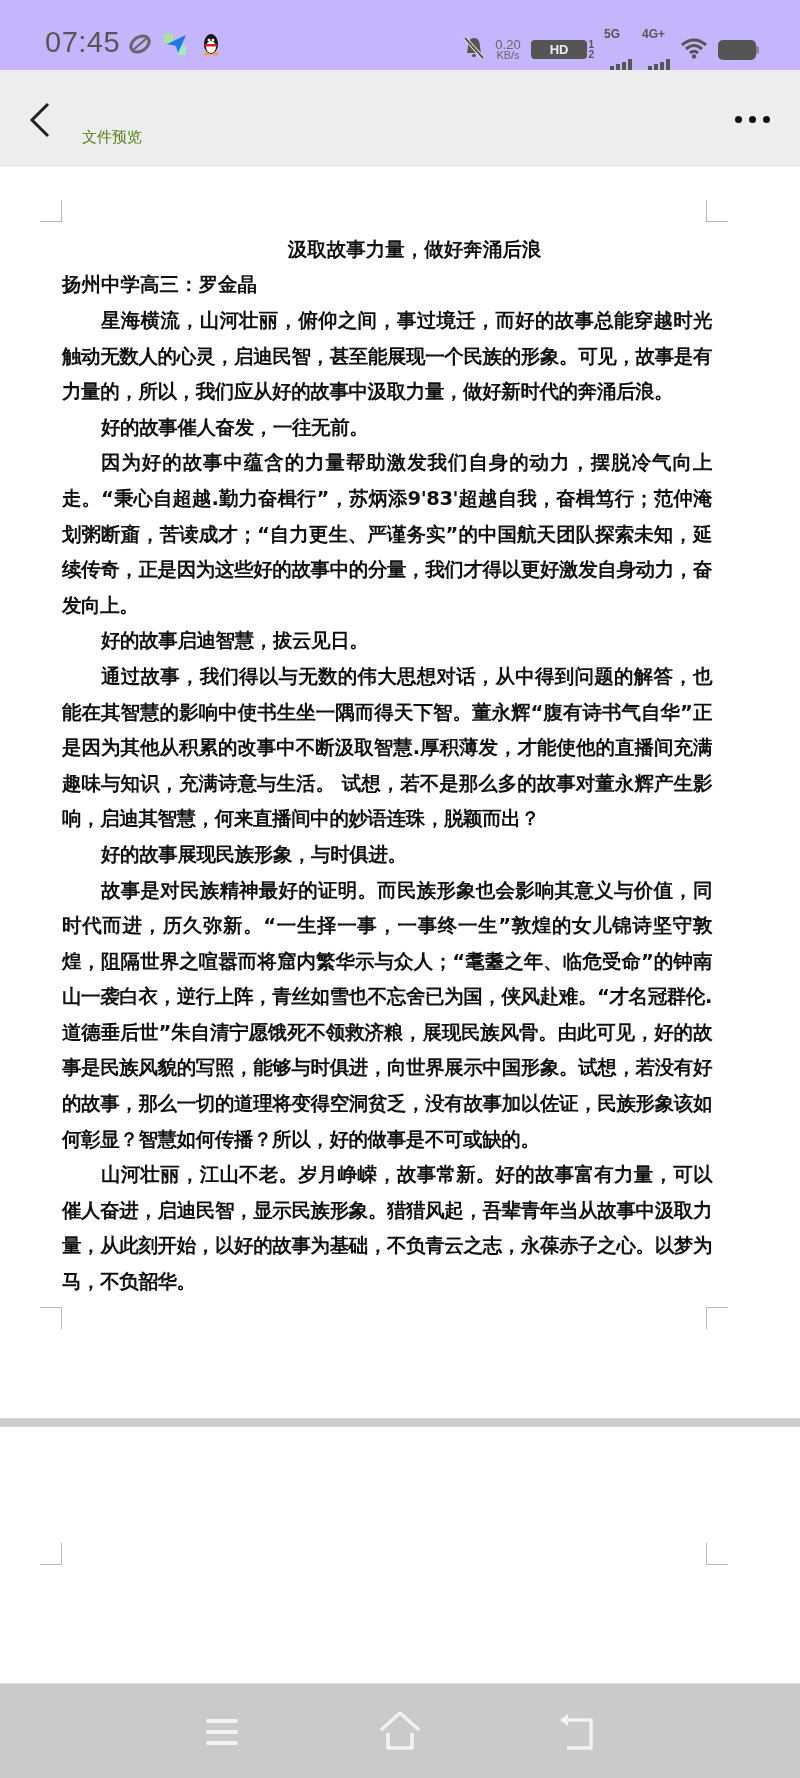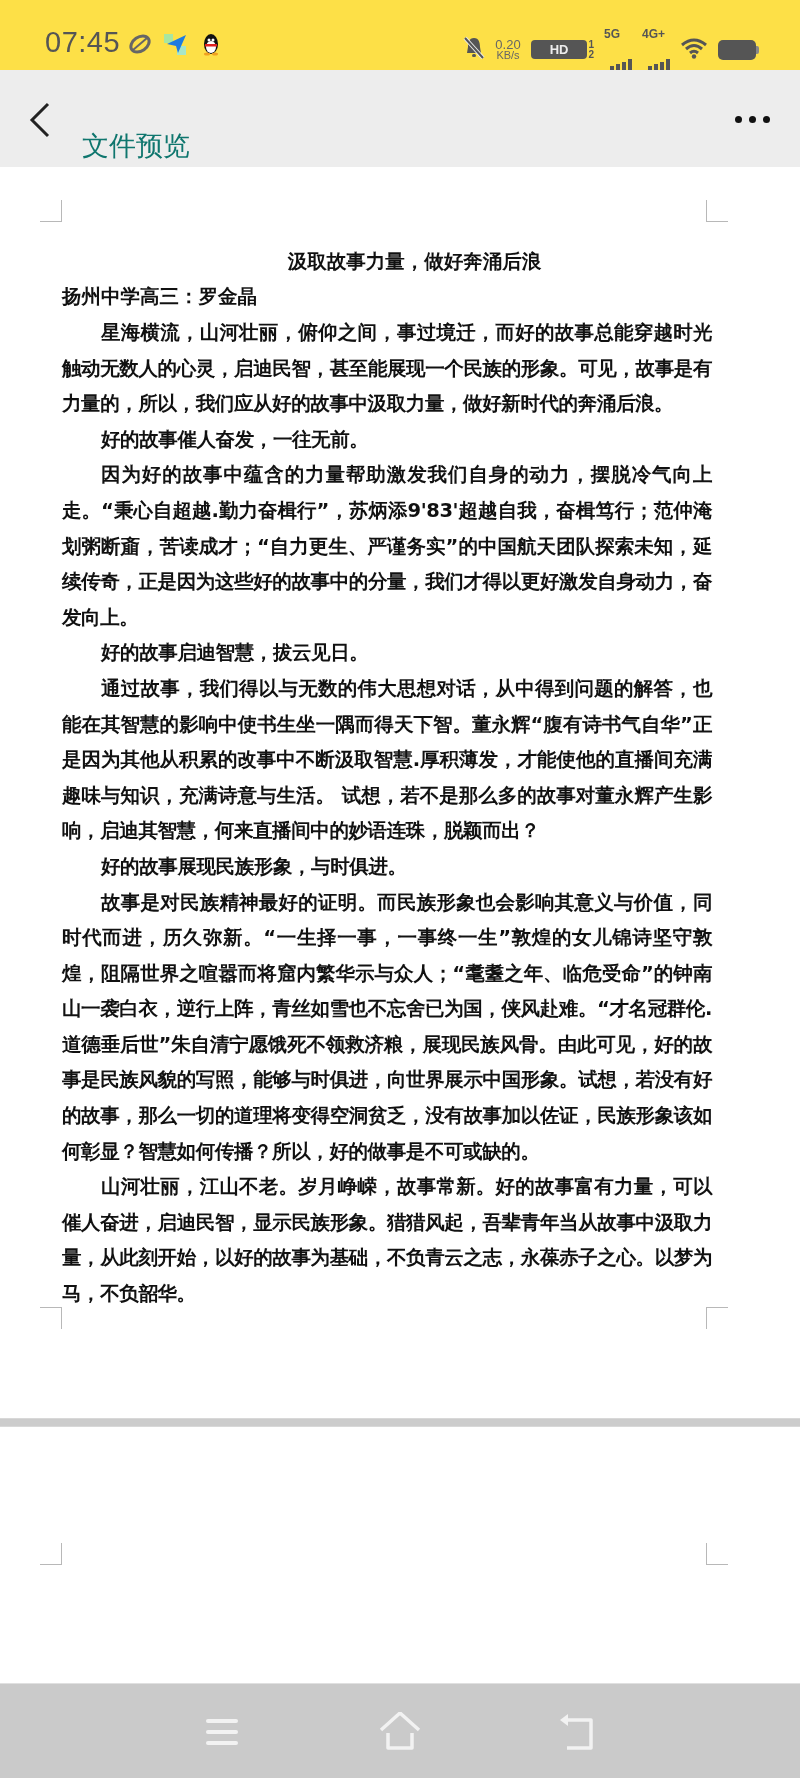--- a/index.html
+++ b/index.html
@@ -1,54 +1,54 @@
 <!DOCTYPE html>
 <html><head>
 <meta charset="utf-8">
 <style>
   * { box-sizing: border-box; margin: 0; padding: 0; }
   html, body { width: 800px; height: 1778px; overflow: hidden; background: #ffffff; }
   body { font-family: "DejaVu Sans", "Liberation Sans", sans-serif; position: relative; }
 
   
-  .status-bar { position: absolute; left: 0; top: 0; width: 800px; height: 88px; background: #fde047; }
+  .status-bar { position: absolute; left: 0; top: 0; width: 800px; height: 88px; background: #c4b5fd; }
   .status-time { position: absolute; left: 45px; top: 26px; font-size: 29px; color: #555; font-family: "Liberation Sans", sans-serif; letter-spacing: 0.5px; }
   .sb-app-icons { position: absolute; left: 128px; top: 32px; display: flex; gap: 12px; align-items: center; }
   .sb-right { position: absolute; right: 44px; top: 28px; display: flex; gap: 10px; align-items: center; color: #555; }
   .netspeed { display: flex; flex-direction: column; align-items: center; line-height: 11px; font-size: 11px; color: #666; font-family: "Liberation Sans", sans-serif; text-align: center; }
   .sig { display: flex; flex-direction: column; align-items: flex-start; font-size: 12px; font-weight: bold; color: #555; font-family: "Liberation Sans", sans-serif; line-height: 12px; gap: 19px; }
   .bars { display: flex; align-items: flex-end; gap: 2px; height: 12px; margin-left: 6px; }
   .bars span { width: 4px; background: #555; display: block; }
   .hd { display: flex; align-items: center; gap: 1px; }
   .hd-box { background: #555; color: #ededed; font-size: 13px; font-weight: bold; border-radius: 4px; padding: 2px 19px; font-family: "Liberation Sans", sans-serif; }
   .hd-nums { display: flex; flex-direction: column; font-size: 10px; font-weight: bold; line-height: 10px; color: #555; font-family: "Liberation Sans", sans-serif; }
   .battery { width: 38px; height: 20px; background: #555; border-radius: 5px; position: relative; }
   .battery::after { content: ""; position: absolute; right: -3px; top: 6px; width: 3px; height: 8px; background: #888; border-radius: 0 2px 2px 0; }
 
   
   .app-header { position: absolute; left: 0; top: 70px; width: 800px; height: 97px; background: #ededed; }
   .back-btn { position: absolute; left: 26px; top: 28px; width: 30px; height: 44px; cursor: pointer; }
   .doc-title { position: absolute; left: 82px; top: 14px; width: 600px; font-size: 33px; color: #1a1a1a; white-space: nowrap; overflow: hidden; }
-  .doc-subtitle { position: absolute; left: 82px; top: 58px; font-size: 27px; color: #0f766e; }
+  .doc-subtitle { position: absolute; left: 82px; top: 58px; font-size: 15px; color: #4d7c0f; }
   .more-btn { position: absolute; right: 30px; top: 40px; display: flex; gap: 7px; cursor: pointer; padding: 6px 0; }
   .more-btn span { width: 7px; height: 7px; background: #111; border-radius: 50%; display: block; }
 
   
   .page { position: absolute; left: 0; width: 800px; background: #ffffff; }
   .page1 { top: 167px; height: 1251px; }
   .page-sep { position: absolute; left: 0; top: 1418px; width: 800px; height: 9px; background: #cccccc; border-top: 1px solid #d8d8d8; border-bottom: 1px solid #d8d8d8; }
   .page2 { top: 1427px; height: 256px; }
 
   .crop { position: absolute; width: 22px; height: 22px; border-color: #b8b8b8; border-style: solid; border-width: 0; }
   .crop.tl { border-right-width: 1px; border-bottom-width: 1px; }
   .crop.tr { border-left-width: 1px; border-bottom-width: 1px; }
   .crop.bl { border-right-width: 1px; border-top-width: 1px; }
   .crop.br { border-left-width: 1px; border-top-width: 1px; }
 
-  .doc-body { position: absolute; left: 62px; top: 65px; width: 650px; color: #111; font-size: 19.5px; font-weight: bold; font-family: "DejaVu Sans", sans-serif; margin-top: 12px; }
+  .doc-body { position: absolute; left: 62px; top: 65px; width: 650px; color: #111; font-size: 19.5px; font-weight: bold; font-family: "DejaVu Sans", sans-serif; }
   .essay-title { text-align: center; margin-left: 0; width: 650px; padding-left: 55px; height: 35px; line-height: 35px; }
   .essay-author { text-align: left; padding-right: 130px; height: 36px; line-height: 36px; }
   .para { line-height: 35.6px; text-align: justify; text-indent: 2em; letter-spacing: -0.4px; }
   .para.heading { text-indent: 2em; }
 
   
   .nav-bar { position: absolute; left: 0; top: 1683px; width: 800px; height: 95px; background: #cacaca; border-top: 1px solid #e0e0e0; }
   .nav-btn { position: absolute; top: 28px; width: 44px; height: 40px; cursor: pointer; }
   .nav-menu { left: 200px; }
   .nav-home { left: 378px; }

